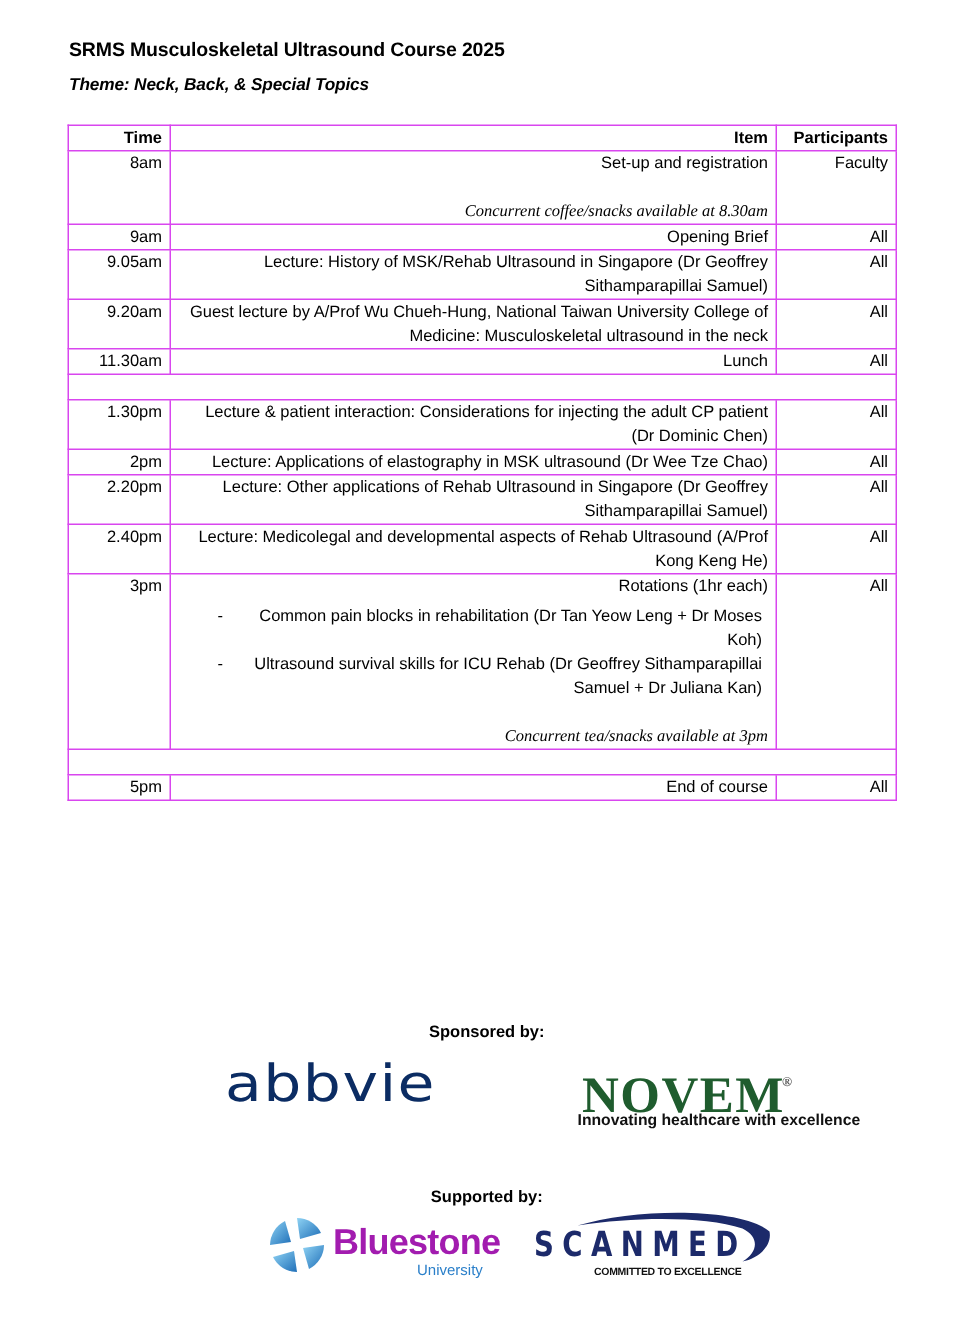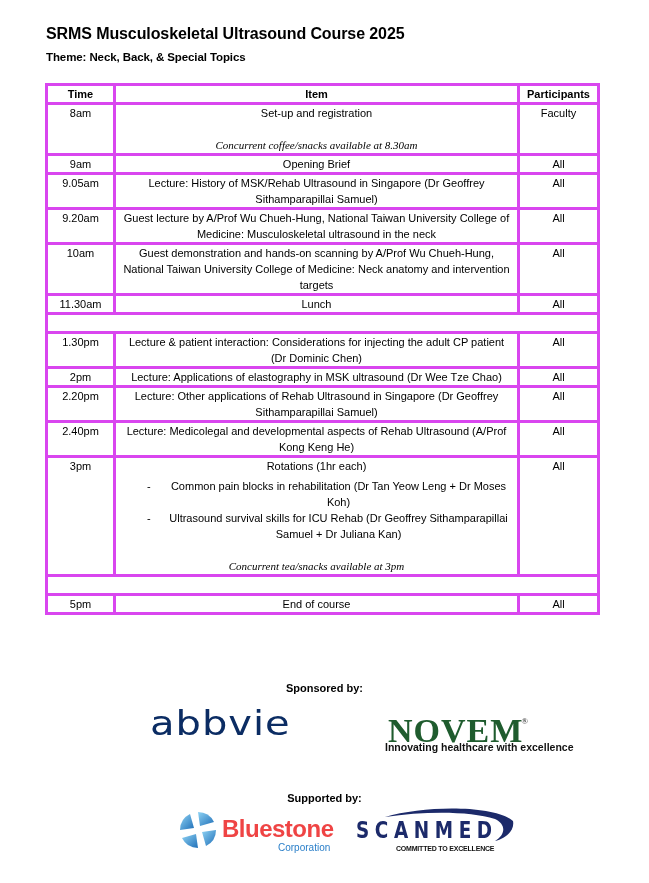--- a/index.html
+++ b/index.html
@@ -1,38 +1,38 @@
 <!DOCTYPE html>
 <html><head>
 <meta charset="utf-8">
 <style>
   html, body { margin:0; padding:0; background:#ffffff; }
   body { width:649px; height:883px; position:relative; overflow:hidden;
          font-family:"Liberation Sans", sans-serif; color:#000; }
-  .title { position:absolute; left:46px; top:25px; font-size:16px; font-weight:bold; letter-spacing:-0.1px; }
-  .theme { position:absolute; left:46px; top:51px; font-size:11.5px; font-weight:bold; letter-spacing:-0.1px; }
+  .title { position:absolute; left:46px; top:25px; font-size:13px; font-weight:bold; letter-spacing:-0.1px; }
+  .theme { position:absolute; left:46px; top:51px; font-size:11.5px; font-weight:bold; letter-spacing:-0.1px;font-style:italic; }
   table.sched { position:absolute; left:45px; top:83px; width:552px; border-collapse:collapse;
                 table-layout:fixed; font-size:11px; line-height:16px; }
-  table.sched td, table.sched th { border:3px solid #d946ef; padding:0 5px 0 5px; vertical-align:top; text-align:center; }
+  table.sched td, table.sched th { border:1px solid #d946ef; padding:0 5px 0 5px; vertical-align:top; text-align:right; }
   table.sched th { font-weight:bold; height:16px; }
   col.c-time { width:68px; } col.c-item { width:404px; } col.c-part { width:80px; }
   table.sched td.blank { height:16px; }
   .note { font-style:italic; display:block; margin-top:16px;font-family:Liberation Serif, serif; }
   ul.rot { list-style:none; margin:4px; padding:0 0 0 22px; }
   ul.rot li { position:relative; padding-left:22px; }
   ul.rot li::before { content:"-"; position:absolute; left:0; }
   .sponsor-h { position:absolute; width:100%; text-align:center; font-weight:bold; font-size:11px; left:0; }
   .abbvie { position:absolute; left:150px; top:700px; font-size:40px; color:#0b2c63; letter-spacing:1px;
             font-family:"DejaVu Sans", sans-serif; font-weight:normal; transform:scaleY(0.85); }
   .novem { position:absolute; left:388px; top:700px; font-family:"Liberation Serif", serif; font-weight:bold;
            font-size:34px; color:#1f5c2e; letter-spacing:1px;margin-top:12px; }
   .novem sup { font-size:9px; color:#555; vertical-align:top; position:relative; top:4px; left:-2px; }
   .novem-tag { position:absolute; left:357px; top:741px; font-size:10.5px; font-weight:bold; color:#111;margin-left:28px; }
   .bluestone-icon { position:absolute; left:178px; top:810px; width:40px; height:40px; }
-  .bluestone { position:absolute; left:222px; top:815px; font-size:24px; font-weight:bold; color:#ef4444; letter-spacing:-0.5px; }
+  .bluestone { position:absolute; left:222px; top:815px; font-size:24px; font-weight:bold; color:#a21caf; letter-spacing:-0.5px; }
   .bluestone-sub { position:absolute; left:278px; top:842px; font-size:10px; color:#2a7fc9; }
   .scanmed-swoosh { position:absolute; left:355px; top:807px; width:160px; height:38px; }
   .scanmed { position:absolute; left:356px; top:817px; font-size:23px; font-weight:bold; color:#1c2a6a;
              letter-spacing:7px; font-family:"DejaVu Sans", sans-serif; transform:scaleX(0.8); transform-origin:left; }
   .scanmed-tag { position:absolute; left:396px; top:845px; font-size:7px; font-weight:bold; color:#111; letter-spacing:-0.2px; }
 </style>
 </head>
 <body>
 
 <div class="title">SRMS Musculoskeletal Ultrasound Course 2025</div>
@@ -64,25 +64,20 @@
     <td>All</td>
   </tr>
   <tr>
     <td>9.05am</td>
     <td>Lecture: History of MSK/Rehab Ultrasound in Singapore (Dr Geoffrey Sithamparapillai Samuel)</td>
     <td>All</td>
   </tr>
   <tr>
     <td>9.20am</td>
     <td>Guest lecture by A/Prof Wu Chueh-Hung, National Taiwan University College of Medicine: Musculoskeletal ultrasound in the neck</td>
-    <td>All</td>
-  </tr>
-  <tr>
-    <td>10am</td>
-    <td>Guest demonstration and hands-on scanning by A/Prof Wu Chueh-Hung, National Taiwan University College of Medicine: Neck anatomy and intervention targets</td>
     <td>All</td>
   </tr>
   <tr>
     <td>11.30am</td>
     <td>Lunch</td>
     <td>All</td>
   </tr>
   <tr>
     <td class="blank" colspan="3"></td>
   </tr>
@@ -145,19 +140,19 @@
       <stop offset="0" stop-color="#8fd3f4"></stop>
         <stop offset="1" stop-color="#1f6fb8"></stop>
     </linearGradient>
   </defs>
   <path d="M20 2 A18 18 0 0 1 36 12 L22 16 Z" fill="url(#bsg)"></path>
   <path d="M38 20 A18 18 0 0 1 28 36 L24 22 Z" fill="url(#bsg)"></path>
   <path d="M20 38 A18 18 0 0 1 4 28 L18 24 Z" fill="url(#bsg)"></path>
   <path d="M2 20 A18 18 0 0 1 12 4 L16 18 Z" fill="url(#bsg)"></path>
 </svg>
 <div class="bluestone">Bluestone</div>
-<div class="bluestone-sub">Corporation</div>
+<div class="bluestone-sub">University</div>
 
 <svg class="scanmed-swoosh" viewBox="0 0 160 38">
   <path d="M30 10 C70 -2 140 -2 158 14 C160 24 150 32 140 34 C150 28 152 18 140 12 C115 4 70 4 30 10 Z" fill="#1c2a6a"></path>
 </svg>
 <div class="scanmed">SCANMED</div>
 <div class="scanmed-tag">COMMITTED TO EXCELLENCE</div>
 
 </body></html>

